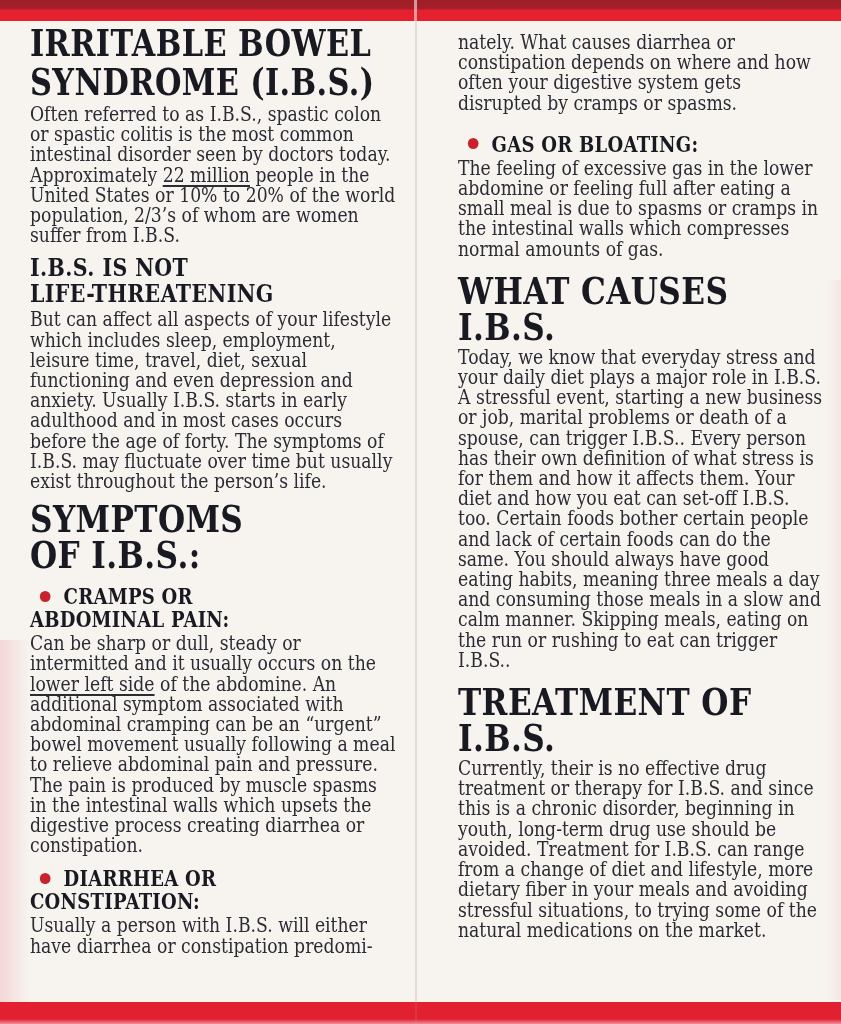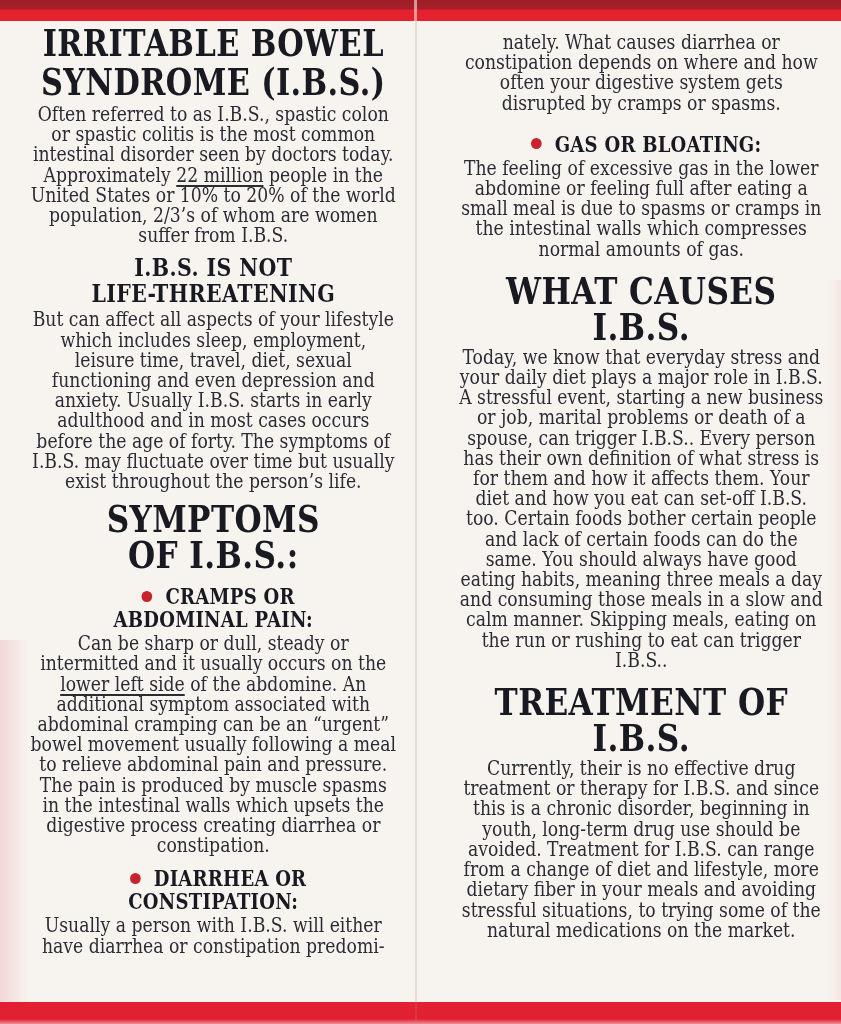--- a/index.html
+++ b/index.html
@@ -10,21 +10,20 @@
     width: 841px;
     height: 1024px;
     position: relative;
     overflow: hidden;
     background: #f7f4ef;
     font-family: "DejaVu Serif", serif;
   }
   .page {
     position: absolute;
     inset: 0;
-    text-align: center;
   }
   
   .band-top {
     position: absolute;
     left: 0; top: 0;
     width: 100%; height: 21px;
     background: linear-gradient(to bottom, #9e1e27 0px, #a8202a 9px, #e5212f 10px, #e5212f 100%);
     z-index: 3;
   }
   .band-bottom {

